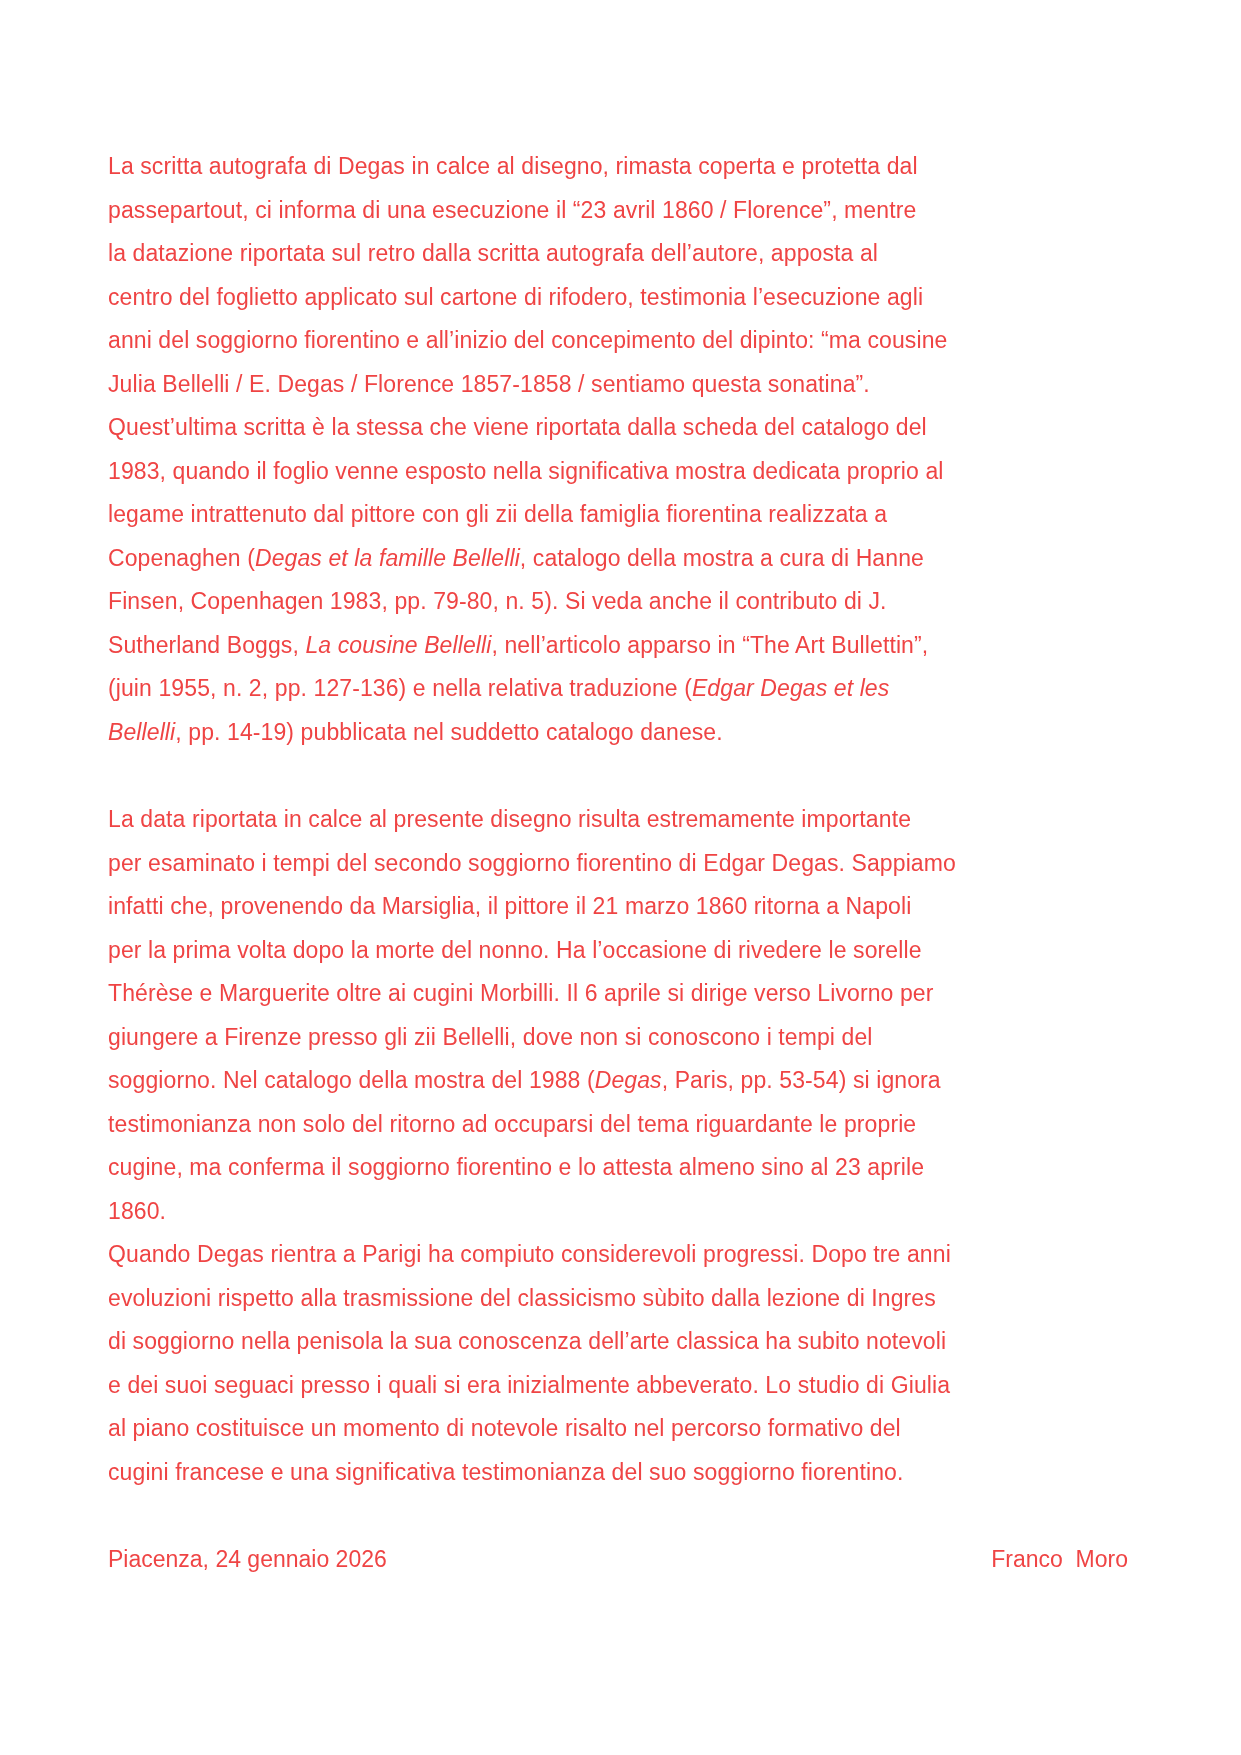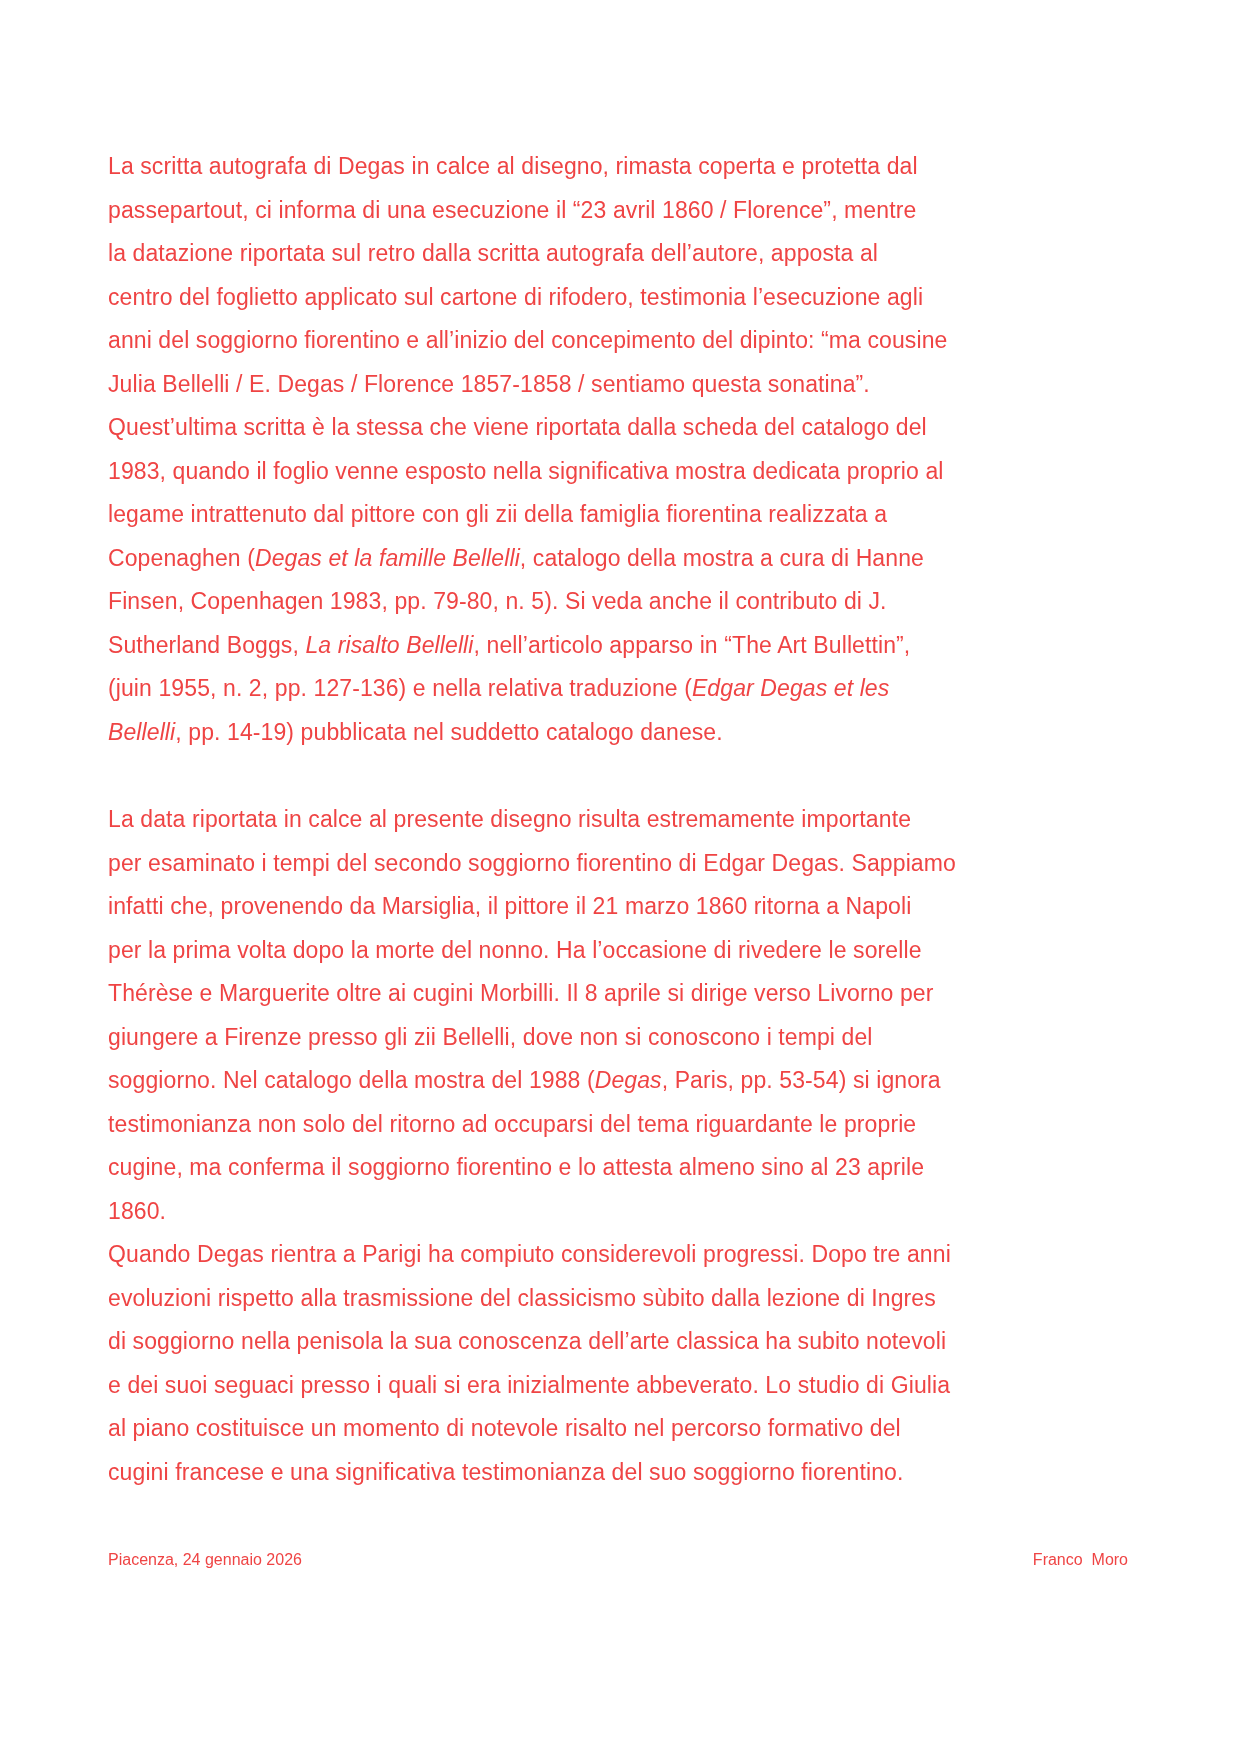--- a/index.html
+++ b/index.html
@@ -30,21 +30,21 @@
     letter-spacing: 0.1px;
   }
   .seg-italic { font-style: italic; }
   .seg-regular { font-style: normal; }
   .footer-row {
     display: flex;
     justify-content: space-between;
     margin-top: 43.5px;
     height: 43.5px;
     line-height: 43.5px;
-    font-size: 16px;
+    font-size: 23px;
     white-space: pre;
   }
   .footer-row .sig { margin-right: 40px; }
 </style>
 </head>
 <body>
 
 <div class="page">
   <div class="text-block">
     <div id="paragraphs">
@@ -53,30 +53,30 @@
           <div class="line"><span class="seg-regular">passepartout, ci informa di una esecuzione il “23 avril 1860 / Florence”, mentre</span></div>
           <div class="line"><span class="seg-regular">la datazione riportata sul retro dalla scritta autografa dell’autore, apposta al</span></div>
           <div class="line"><span class="seg-regular">centro del foglietto applicato sul cartone di rifodero, testimonia l’esecuzione agli</span></div>
           <div class="line"><span class="seg-regular">anni del soggiorno fiorentino e all’inizio del concepimento del dipinto: “ma cousine</span></div>
           <div class="line"><span class="seg-regular">Julia Bellelli / E. Degas / Florence 1857-1858 / sentiamo questa sonatina”.</span></div>
           <div class="line"><span class="seg-regular">Quest’ultima scritta è la stessa che viene riportata dalla scheda del catalogo del</span></div>
           <div class="line"><span class="seg-regular">1983, quando il foglio venne esposto nella significativa mostra dedicata proprio al</span></div>
           <div class="line"><span class="seg-regular">legame intrattenuto dal pittore con gli zii della famiglia fiorentina realizzata a</span></div>
           <div class="line"><span class="seg-regular">Copenaghen (</span><span class="seg-italic">Degas et la famille Bellelli</span><span class="seg-regular">, catalogo della mostra a cura di Hanne</span></div>
           <div class="line"><span class="seg-regular">Finsen, Copenhagen 1983, pp. 79-80, n. 5). Si veda anche il contributo di J.</span></div>
-          <div class="line"><span class="seg-regular">Sutherland Boggs, </span><span class="seg-italic">La risalto Bellelli</span><span class="seg-regular">, nell’articolo apparso in “The Art Bullettin”,</span></div>
+          <div class="line"><span class="seg-regular">Sutherland Boggs, </span><span class="seg-italic">La cousine Bellelli</span><span class="seg-regular">, nell’articolo apparso in “The Art Bullettin”,</span></div>
           <div class="line"><span class="seg-regular">(juin 1955, n. 2, pp. 127-136) e nella relativa traduzione (</span><span class="seg-italic">Edgar Degas et les</span></div>
           <div class="line"><span class="seg-italic">Bellelli</span><span class="seg-regular">, pp. 14-19) pubblicata nel suddetto catalogo danese.</span></div>
         </div>
         <div class="paragraph" style="margin-top: 44px;">
           <div class="line"><span class="seg-regular">La data riportata in calce al presente disegno risulta estremamente importante</span></div>
           <div class="line"><span class="seg-regular">per esaminato i tempi del secondo soggiorno fiorentino di Edgar Degas. Sappiamo</span></div>
           <div class="line"><span class="seg-regular">infatti che, provenendo da Marsiglia, il pittore il 21 marzo 1860 ritorna a Napoli</span></div>
           <div class="line"><span class="seg-regular">per la prima volta dopo la morte del nonno. Ha l’occasione di rivedere le sorelle</span></div>
-          <div class="line"><span class="seg-regular">Thérèse e Marguerite oltre ai cugini Morbilli. Il 8 aprile si dirige verso Livorno per</span></div>
+          <div class="line"><span class="seg-regular">Thérèse e Marguerite oltre ai cugini Morbilli. Il 6 aprile si dirige verso Livorno per</span></div>
           <div class="line"><span class="seg-regular">giungere a Firenze presso gli zii Bellelli, dove non si conoscono i tempi del</span></div>
           <div class="line"><span class="seg-regular">soggiorno. Nel catalogo della mostra del 1988 (</span><span class="seg-italic">Degas</span><span class="seg-regular">, Paris, pp. 53-54) si ignora</span></div>
           <div class="line"><span class="seg-regular">testimonianza non solo del ritorno ad occuparsi del tema riguardante le proprie</span></div>
           <div class="line"><span class="seg-regular">cugine, ma conferma il soggiorno fiorentino e lo attesta almeno sino al 23 aprile</span></div>
           <div class="line"><span class="seg-regular">1860.</span></div>
         </div>
         <div class="paragraph" style="margin-top: 0px;">
           <div class="line"><span class="seg-regular">Quando Degas rientra a Parigi ha compiuto considerevoli progressi. Dopo tre anni</span></div>
           <div class="line"><span class="seg-regular">evoluzioni rispetto alla trasmissione del classicismo sùbito dalla lezione di Ingres</span></div>
           <div class="line"><span class="seg-regular">di soggiorno nella penisola la sua conoscenza dell’arte classica ha subito notevoli</span></div>

